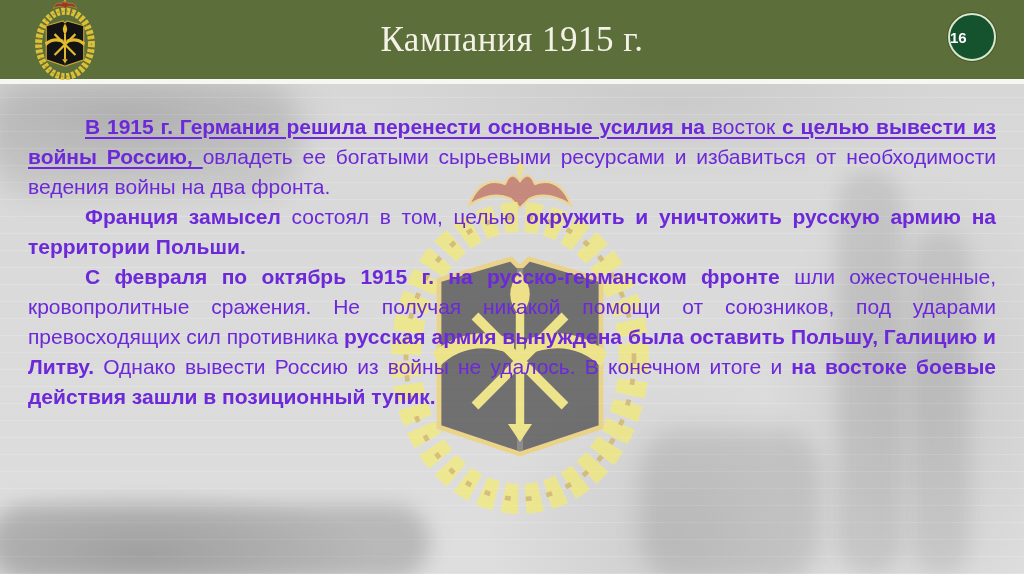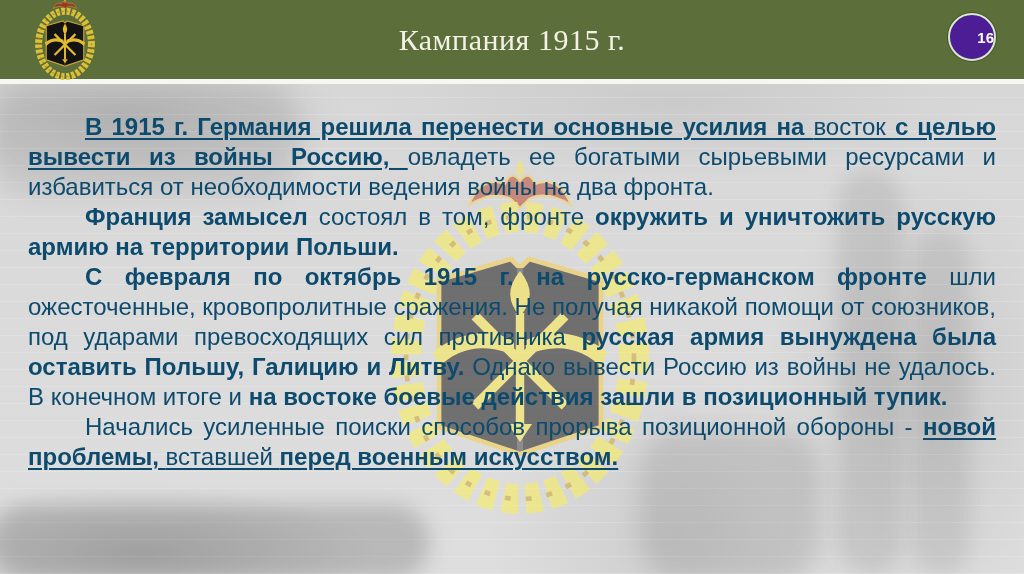--- a/index.html
+++ b/index.html
@@ -27,29 +27,29 @@
   
   .watermark{position:absolute;left:370px;top:160px;width:300px;height:354px;z-index:2;
              opacity:0.55;filter:brightness(1.25) saturate(0.9);}
 
   
   .header{position:absolute;left:0;top:0;width:1024px;height:79px;z-index:5;
           background:#5c6e3a;border-bottom:5px solid #f6f6f3;box-sizing:content-box;}
   .emblem{position:absolute;left:30px;top:-2px;width:70px;height:82px;}
   .title{position:absolute;left:0;right:0;top:0;margin:0;height:79px;line-height:79px;
          text-align:center;font-family:"Liberation Serif", serif;font-weight:400;
-         font-size:30px;color:#f4f2e6;letter-spacing:0.5px;}
+         font-size:35px;color:#f4f2e6;letter-spacing:0.5px;}
   .badge{position:absolute;right:28px;top:13px;width:44px;height:44px;border-radius:50%;
-         background:#4c1d95;border:2px solid #d9e8cb;box-shadow:0 0 0 1px rgba(0,0,0,0.25);
-         display:flex;align-items:center;justify-content:flex-end;}
+         background:#14532d;border:2px solid #d9e8cb;box-shadow:0 0 0 1px rgba(0,0,0,0.25);
+         display:flex;align-items:center;justify-content:flex-start;}
   .badge span{color:#ffffff;font-weight:700;font-size:15px;}
 
   
   .content{position:absolute;left:28px;right:28px;top:112px;z-index:4;
-           font-size:24px;line-height:30px;text-align:justify;color:#0c4a6e;}
+           font-size:21px;line-height:30px;text-align:justify;color:#6d28d9;}
   .content p{margin:0;text-indent:57px;}
   .b{font-weight:700;}
   .u{text-decoration:underline;text-decoration-thickness:2px;text-underline-offset:3px;}
 </style>
 </head>
 <body>
 
 <svg width="0" height="0" style="position:absolute" aria-hidden="true">
   <defs>
     <symbol id="emblem" viewBox="0 0 100 118">
@@ -90,23 +90,20 @@
     <div class="badge">
       <span>16</span>
     </div>
   </header>
 
   <main class="content">
     <p>
       <span class="b u">В 1915 г. Германия решила перенести основные усилия на </span><span class="u">восток </span><span class="b u">с целью вывести из войны Россию, </span><span>овладеть ее богатыми сырьевыми ресурсами и избавиться от необходимости ведения войны на два фронта.</span>
     </p>
     <p>
-      <span class="b">Франция замысел </span><span>состоял в том, фронте </span><span class="b">окружить и уничтожить русскую армию на территории Польши.</span>
+      <span class="b">Франция замысел </span><span>состоял в том, целью </span><span class="b">окружить и уничтожить русскую армию на территории Польши.</span>
     </p>
     <p>
       <span class="b">С февраля по октябрь 1915 г. на русско-германском фронте </span><span>шли ожесточенные, кровопролитные сражения. Не получая никакой помощи от союзников, под ударами превосходящих сил противника </span><span class="b">русская армия вынуждена была оставить Польшу, Галицию и Литву. </span><span>Однако вывести Россию из войны не удалось. В конечном итоге и </span><span class="b">на востоке боевые действия зашли в позиционный тупик.</span>
-    </p>
-    <p>
-      <span>Начались усиленные поиски способов прорыва позиционной обороны - </span><span class="b u">новой проблемы, </span><span class="u">вставшей </span><span class="b u">перед военным искусством.</span>
     </p>
   </main>
 
 </div>
 
 </body></html>

